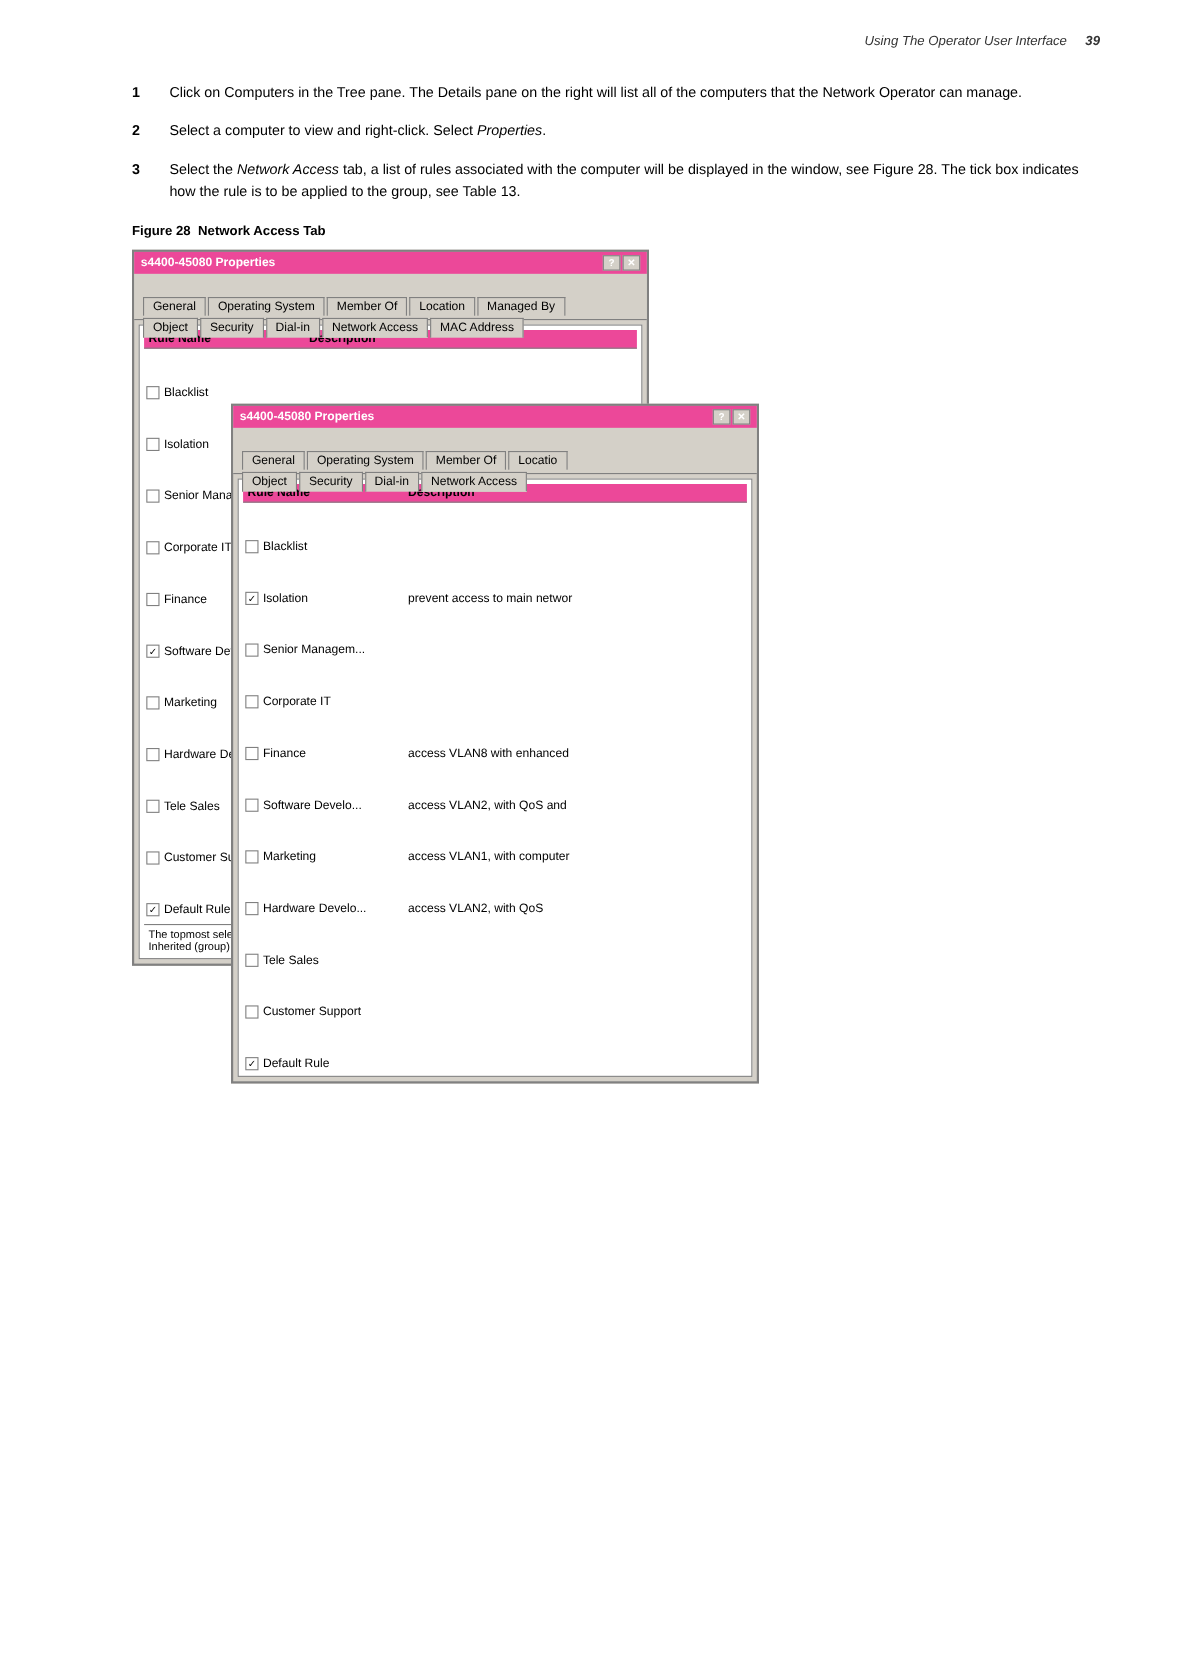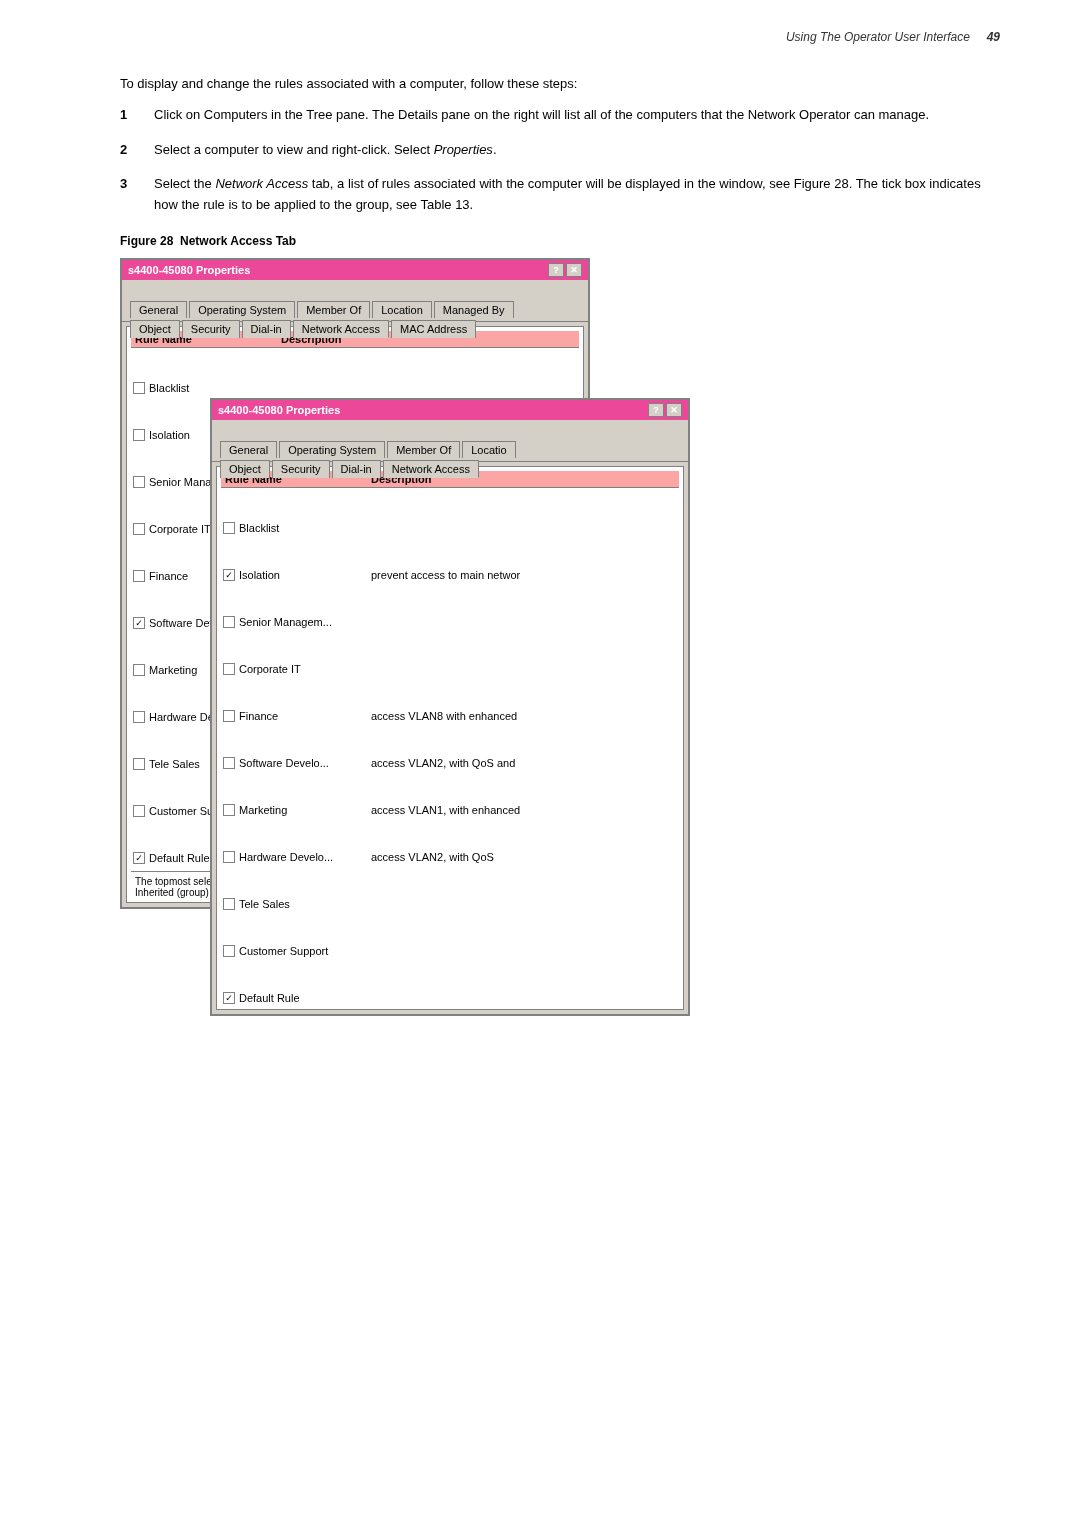--- a/index.html
+++ b/index.html
@@ -142,21 +142,21 @@
 
     .dialog-body {
       background: #fff;
       margin: 4px;
       border: 1px solid #808080;
       padding: 4px;
     }
 
     .rule-table-header {
       display: flex;
-      background: #fca5a5;
+      background: #ec4899;
       border-bottom: 1px solid #808080;
       padding: 2px 0;
       justify-content: space-between;
     }
 
     .rule-col-name {
       width: 150px;
       font-weight: bold;
       font-size: 11px;
       padding-left: 4px;
@@ -222,27 +222,26 @@
       height: 580px;
       margin-top: 10px;
     }
   </style>
 </head>
 <body>
 
 <div class="page-header">
   <span>Using The Operator User Interface</span>
   &nbsp;&nbsp;&nbsp;
-  <strong>49</strong>
+  <strong>39</strong>
 </div>
 
 <div class="main-content">
 
 
-  <div class="body-text">To display and change the rules associated with a computer, follow these steps:</div>
 
   <div class="step">
     <span class="step-num">1</span>
     <span class="step-text">Click on Computers in the Tree pane. The Details pane on the right will list all of the computers that the Network Operator can manage.</span>
   </div>
 
   <div class="step">
     <span class="step-num">2</span>
     <span class="step-text">Select a computer to view and right-click.  Select <em>Properties</em>.</span>
   </div>
@@ -462,21 +461,21 @@
             <span>Software Develo...</span>
           </div>
           <div class="rule-row-desc">access VLAN2, with QoS and</div>
         </div>
 
         <div class="rule-row">
           <div class="rule-row-name">
             <span class="checkbox"></span>
             <span>Marketing</span>
           </div>
-          <div class="rule-row-desc">access VLAN1, with enhanced</div>
+          <div class="rule-row-desc">access VLAN1, with computer</div>
         </div>
 
         <div class="rule-row">
           <div class="rule-row-name">
             <span class="checkbox"></span>
             <span>Hardware Develo...</span>
           </div>
           <div class="rule-row-desc">access VLAN2, with QoS</div>
         </div>
 

